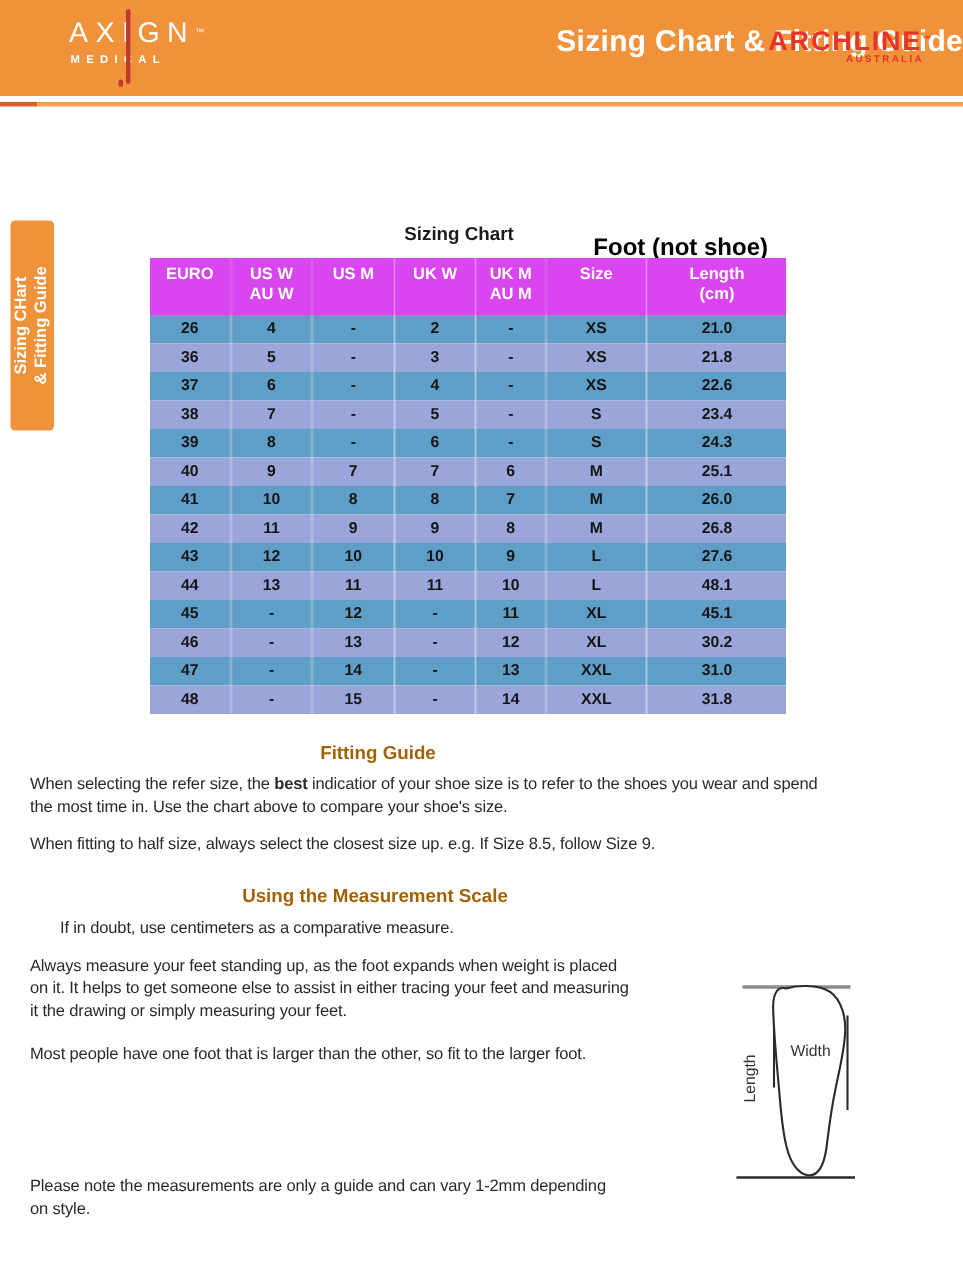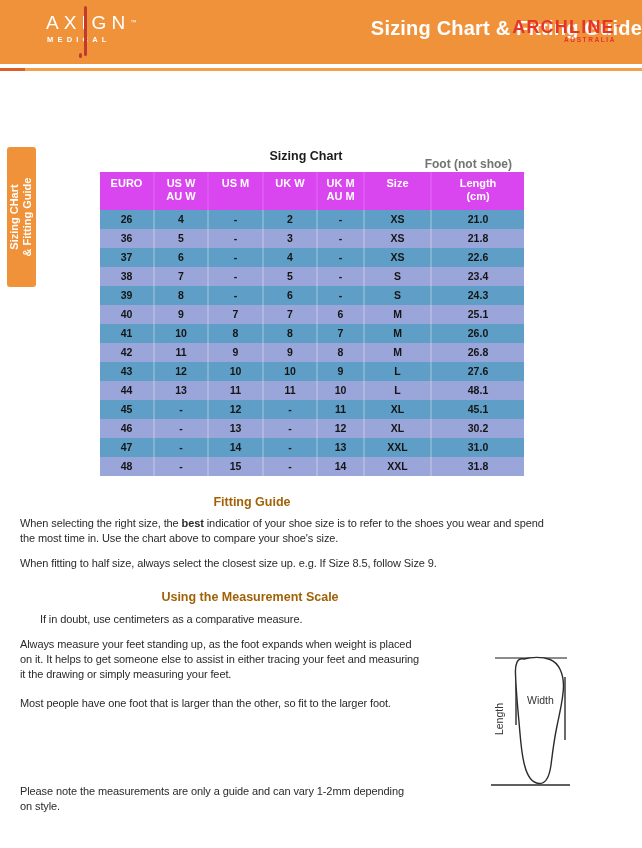--- a/index.html
+++ b/index.html
@@ -26,21 +26,21 @@
   
   .side-tab{position:absolute;left:7px;top:147px;width:29px;height:140px;background:#F0923A;
             border-radius:3px;display:flex;align-items:center;justify-content:center;}
   .side-tab-inner{transform:rotate(-90deg);white-space:nowrap;text-align:center;
                   color:#fff;font-weight:bold;font-size:11px;line-height:13px;}
 
   
   .chart-title{position:absolute;left:100px;top:149px;width:412px;text-align:center;
                font-size:12.5px;font-weight:bold;color:#1c1c1c;}
   .foot-label{position:absolute;left:382px;top:157px;width:130px;text-align:right;
-              font-size:12px;font-weight:bold;color:#737373;}
+              font-size:16px;font-weight:bold;color:#000000;}
   table.sizing{position:absolute;left:100px;top:172px;border-collapse:collapse;table-layout:fixed;width:412px;}
   table.sizing th{background:#d946ef;color:#fff;font-size:11px;font-weight:bold;
                   vertical-align:top;padding:5px 0 0 0;height:33px;line-height:13px;text-align:center;}
   table.sizing td{font-size:10.5px;font-weight:bold;color:#151515;text-align:center;
                   height:19px;padding:0;line-height:19px;}
   table.sizing tbody tr:nth-child(odd) td{background:#5F9EC6;}
   table.sizing tbody tr:nth-child(even) td{background:#9AA5D9;}
   table.sizing td + td{border-left:2px solid rgba(255,255,255,0.22);}
   table.sizing th + th{border-left:2px solid rgba(255,255,255,0.10);}
   .col-euro{width:53px;} .col-us-w{width:52px;} .col-us-m{width:53px;}
@@ -251,21 +251,21 @@
           <td class="col-us-m">15</td>
           <td class="col-uk-w">-</td>
           <td class="col-uk-m">14</td>
           <td class="col-size">XXL</td>
           <td class="col-length">31.8</td>
         </tr>
       </tbody>
   </table>
 
   <div class="sec-heading" id="fitting-heading">Fitting Guide</div>
-  <div class="body-text" id="fg-p1"><span>When selecting the right size, the </span><span class="bold">best</span><span> indicatior of your shoe size is to refer to the shoes you wear and spend
+  <div class="body-text" id="fg-p1"><span>When selecting the refer size, the </span><span class="bold">best</span><span> indicatior of your shoe size is to refer to the shoes you wear and spend
 the most time in. Use the chart above to compare your shoe's size.</span></div>
   <div class="body-text" id="fg-p2">When fitting to half size, always select the closest size up. e.g. If Size 8.5, follow Size 9.</div>
 
   <div class="sec-heading" id="measure-heading">Using the Measurement Scale</div>
   <div class="body-text" id="ms-p1">If in doubt, use centimeters as a comparative measure.</div>
   <div class="body-text" id="ms-p2">Always measure your feet standing up, as the foot expands when weight is placed
 on it. It helps to get someone else to assist in either tracing your feet and measuring
 it the drawing or simply measuring your feet.</div>
   <div class="body-text" id="ms-p3">Most people have one foot that is larger than the other, so fit to the larger foot.</div>
   <div class="body-text" id="ms-p5">Please note the measurements are only a guide and can vary 1-2mm depending

